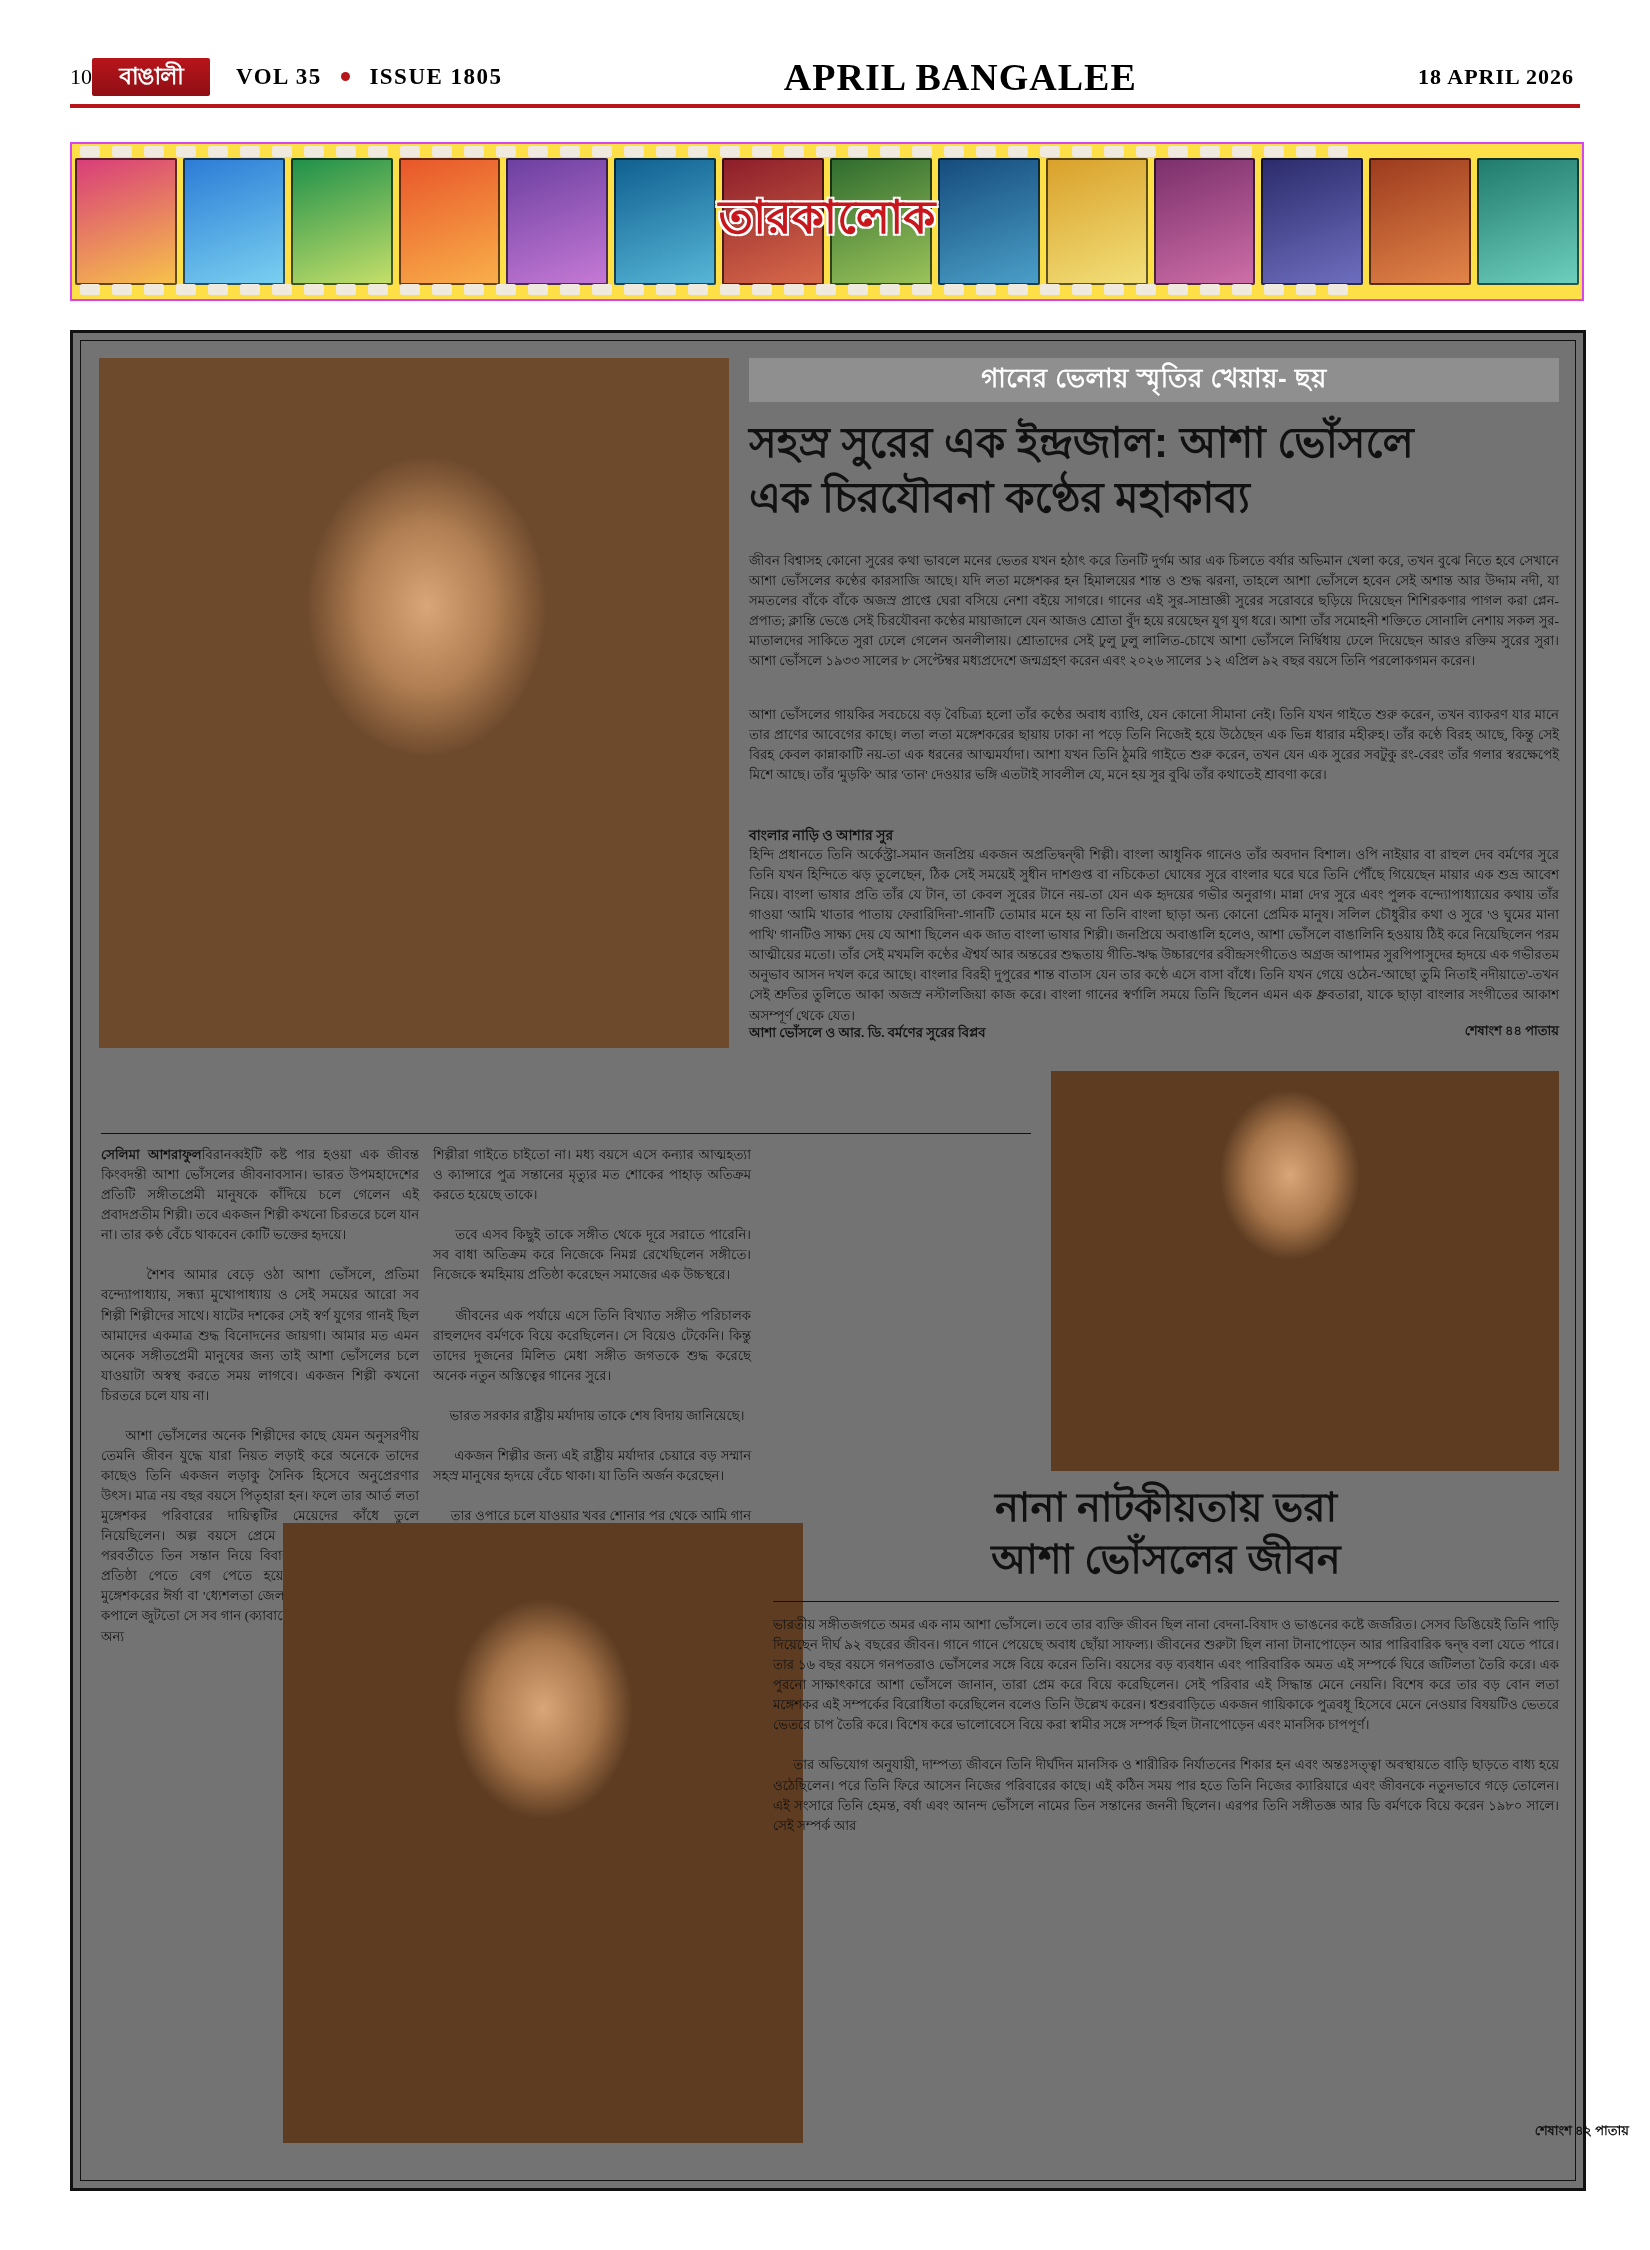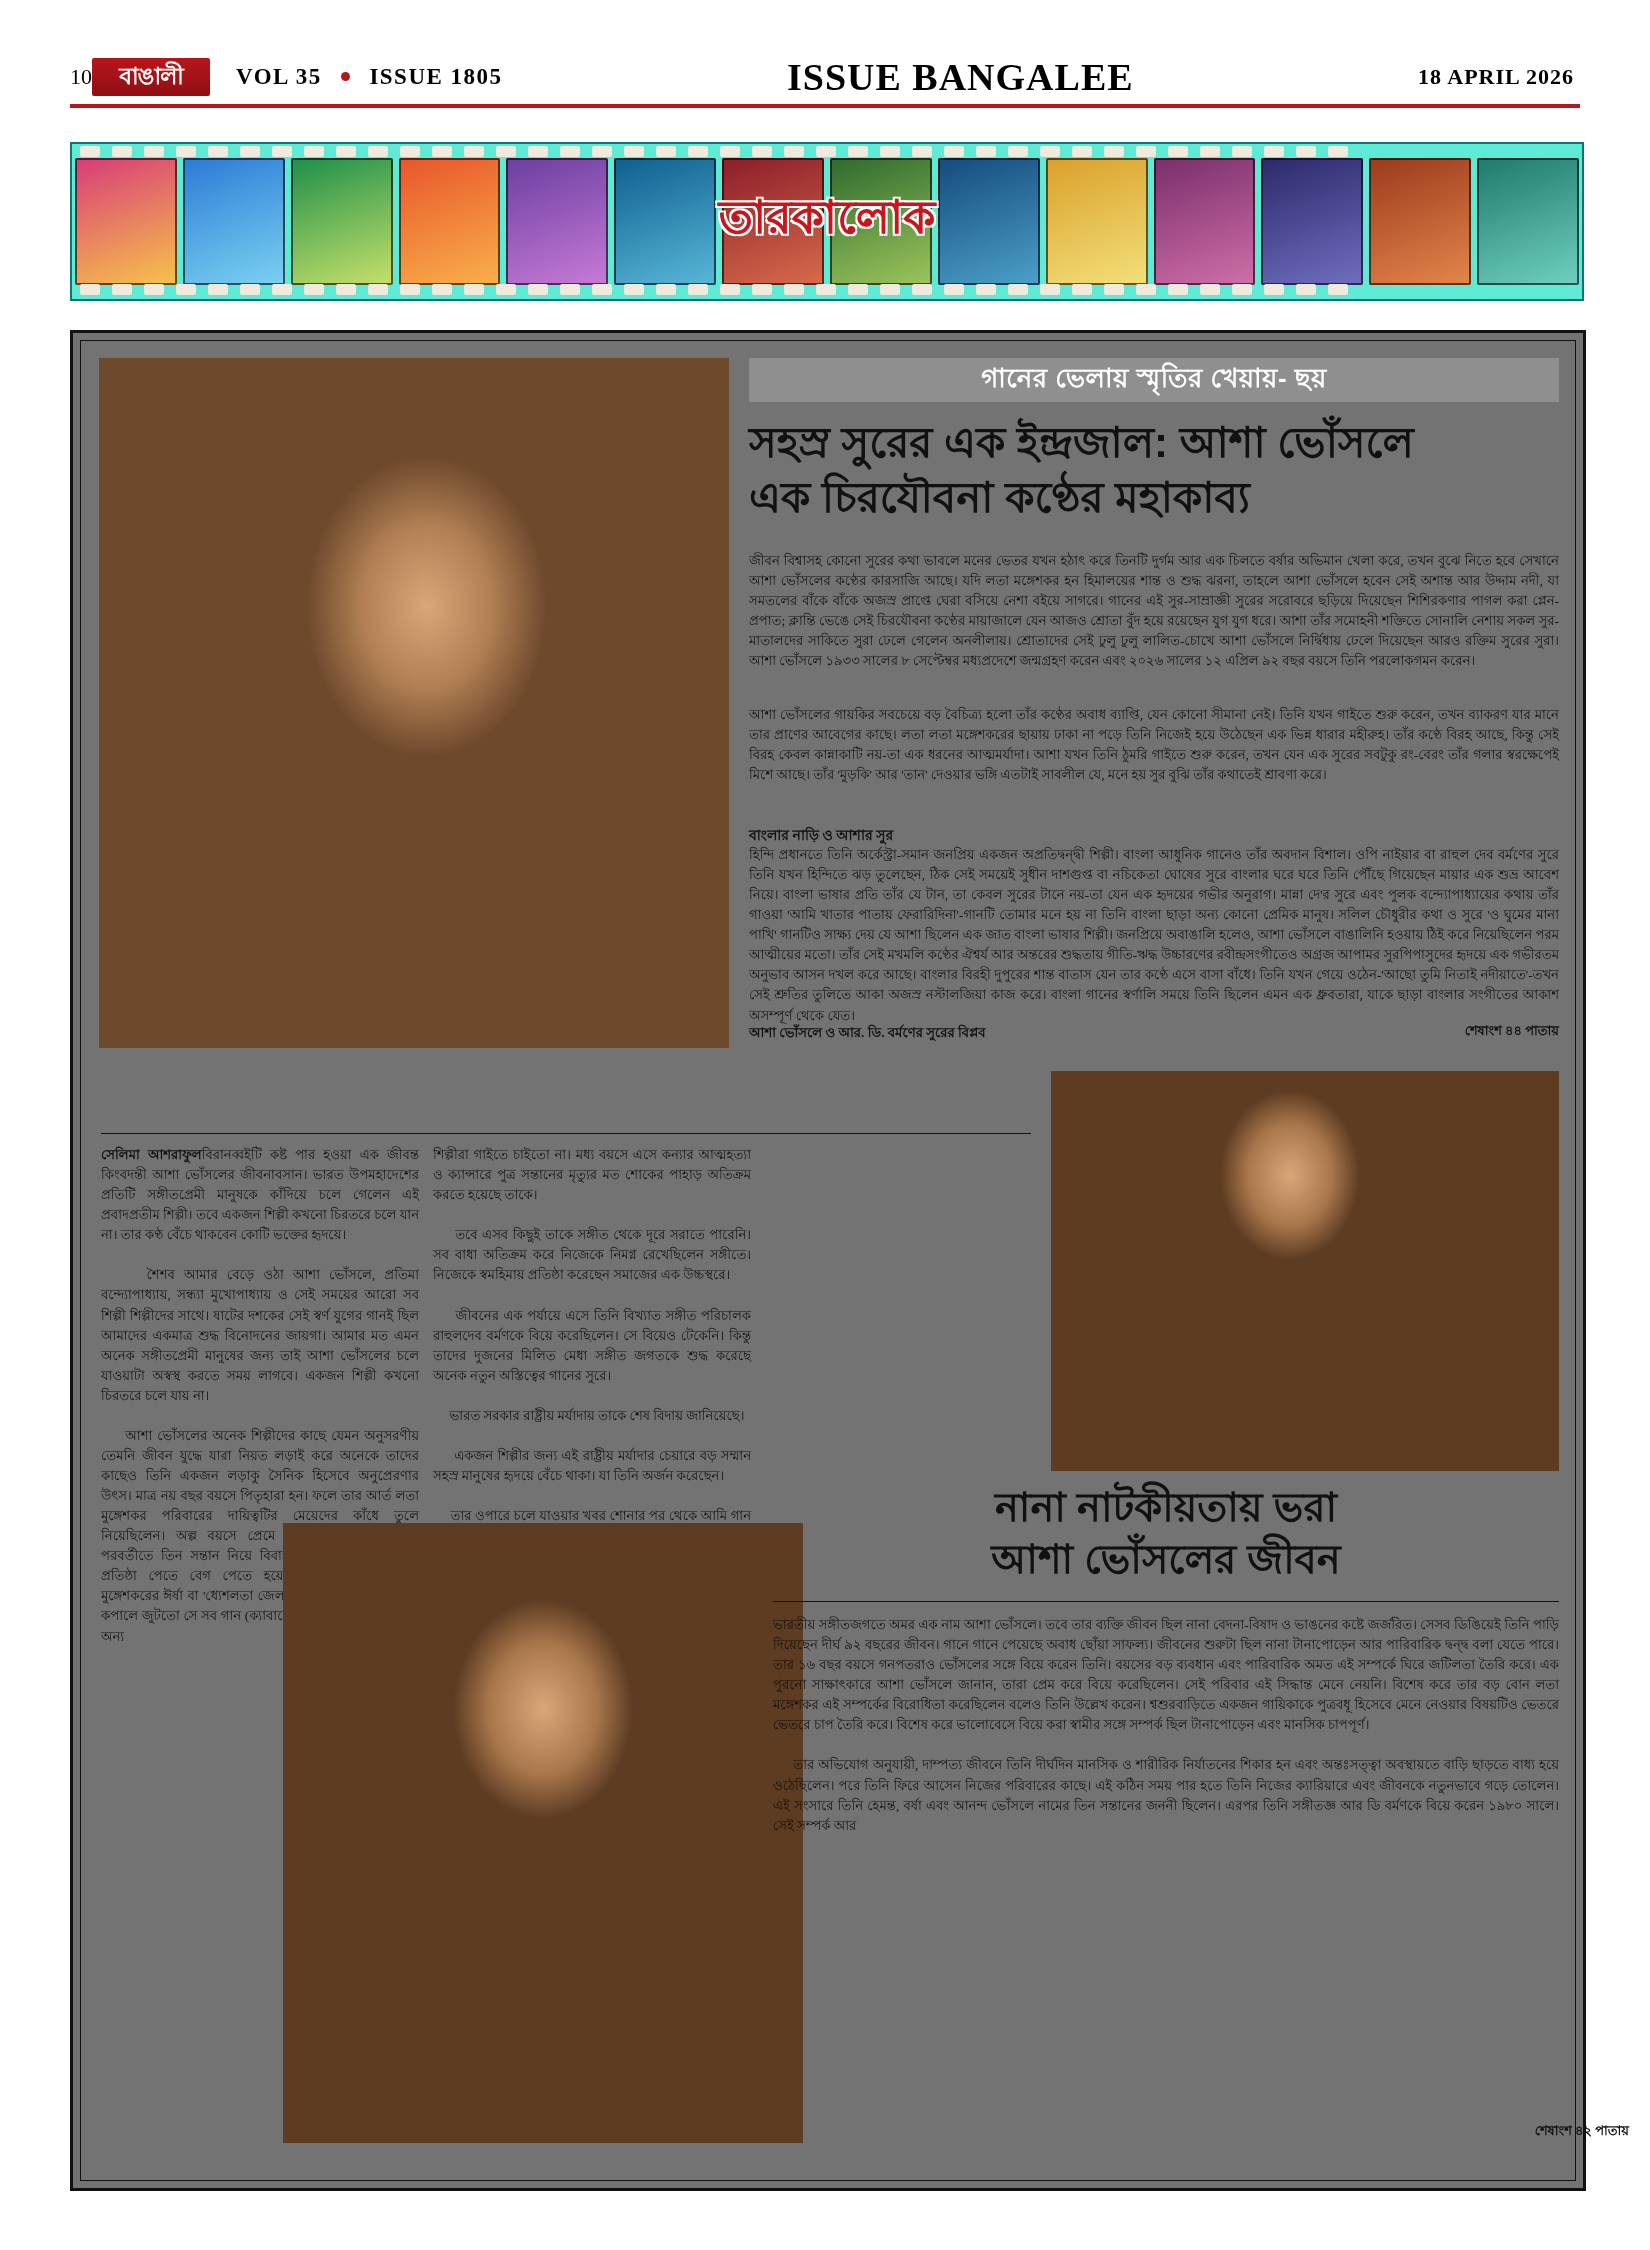--- a/index.html
+++ b/index.html
@@ -85,23 +85,23 @@
     background: #b8151b;
   }
   .rule-red.r1 { top: 104px; }
 
   
   .banner {
     position: absolute;
     left: 70px; top: 142px;
     width: 1510px;
     height: 155px;
-    border: 2px solid #0f766e;
+    border: 2px solid #d946ef;
     overflow: hidden;
-    background: #5eead4;
+    background: #fde047;
   }
   .filmstrip {
     position: absolute;
     inset: 0;
     display: flex;
   }
   .fs-cell {
     flex: 1;
     margin: 14px 3px;
     border-radius: 2px;
@@ -252,21 +252,21 @@
 <div class="page">
 
   <div class="masthead">
     <div class="pagenum">10</div>
     <div class="logo-badge">বাঙালী</div>
     <div class="vol">
       <span>VOL 35</span>
       <span class="dot"></span>
       <span>ISSUE 1805</span>
     </div>
-    <div class="paper-title">ISSUE BANGALEE</div>
+    <div class="paper-title">APRIL BANGALEE</div>
     <div class="issue-date">18 APRIL 2026</div>
   </div>
   <div class="rule-red r1"></div>
 
   <div class="banner">
     <div class="filmstrip">
       <div class="fs-cell" style="background:linear-gradient(160deg,#d83b7a,#f7c34a);"></div>
       <div class="fs-cell" style="background:linear-gradient(160deg,#2b7bd6,#7ad1f0);"></div>
       <div class="fs-cell" style="background:linear-gradient(160deg,#1d8f4a,#c7e06a);"></div>
       <div class="fs-cell" style="background:linear-gradient(160deg,#e8552a,#f9b04a);"></div>

